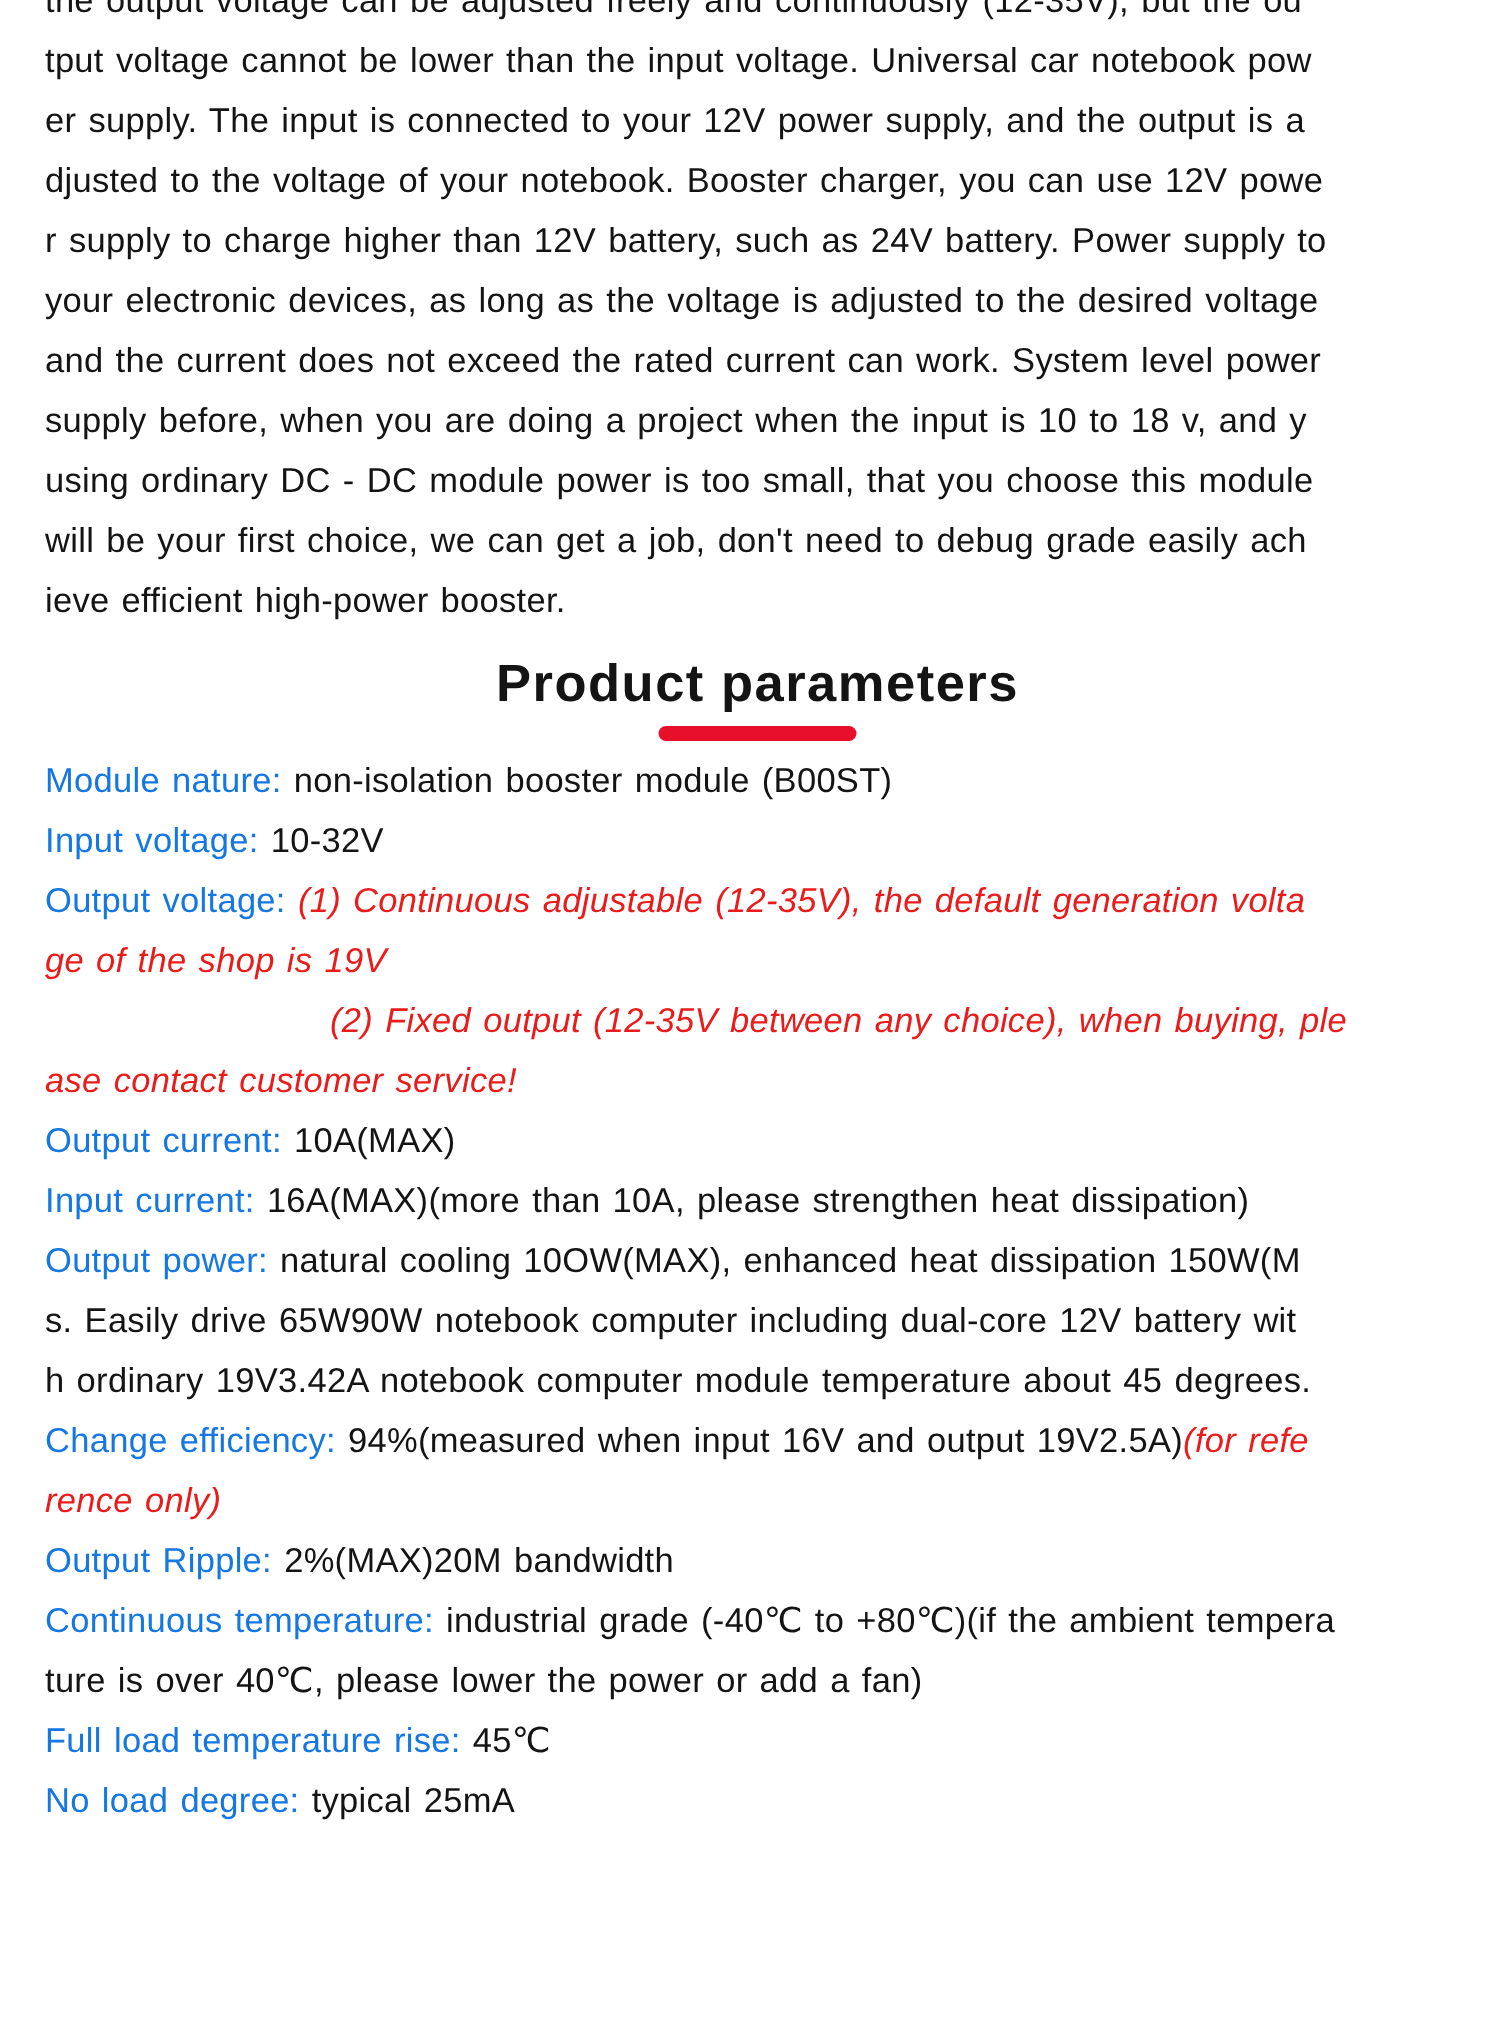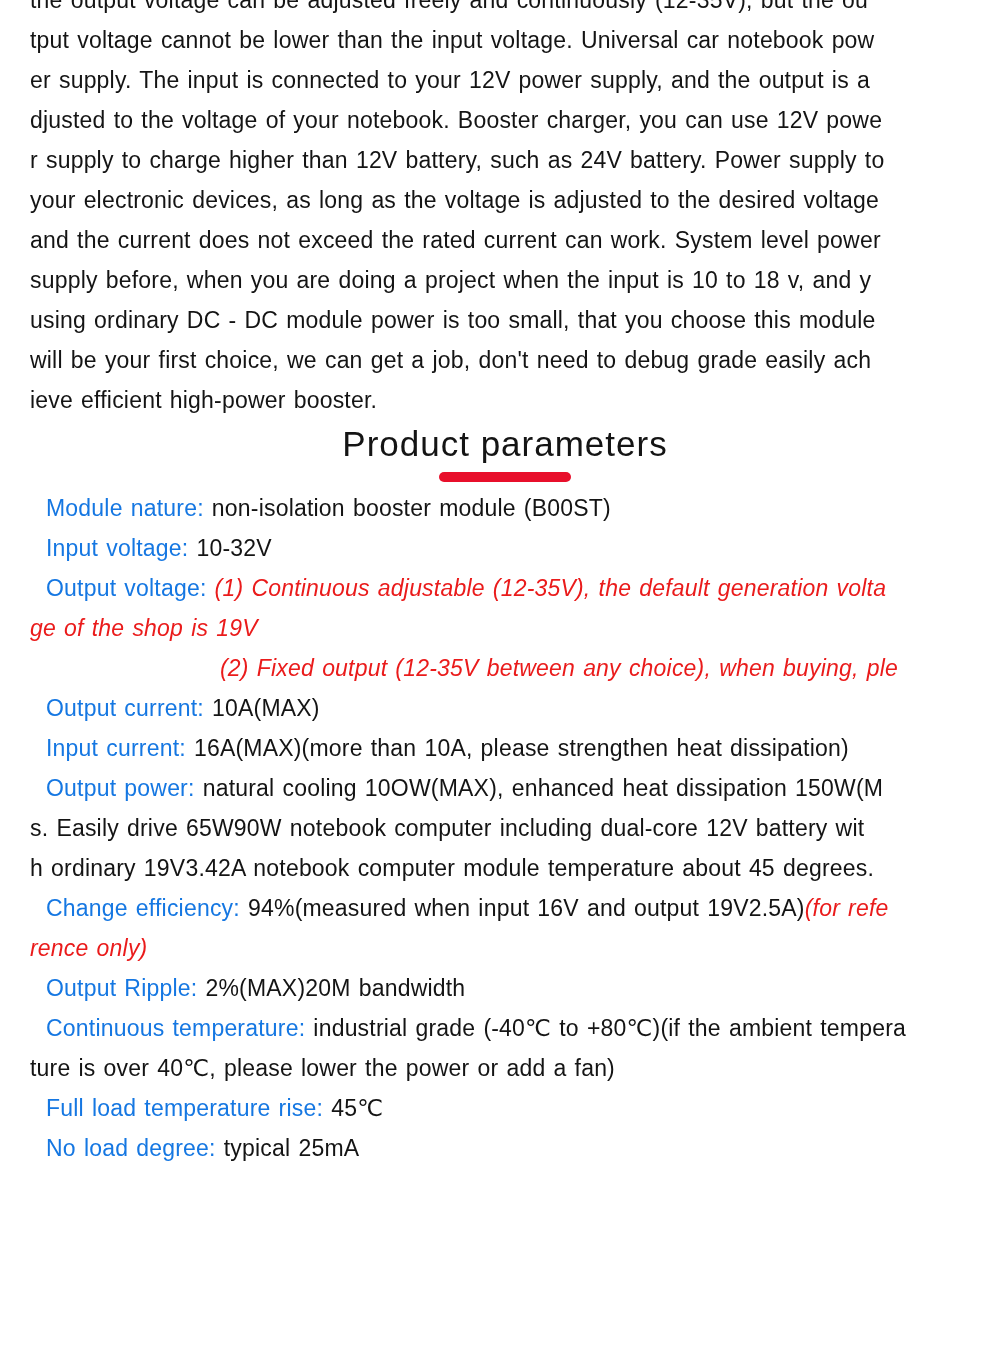--- a/index.html
+++ b/index.html
@@ -21,24 +21,24 @@
   .line{
     white-space:pre;
     font-size:23px;
     line-height:40px;
     height:40px;
     letter-spacing:0.2px;
     word-spacing:1.5px;
     overflow:hidden;
   }
   .intro{margin-top:-20px;}
-  .seg-blue{color:var(--blue);margin-left:16px;}
+  .seg-blue{color:var(--blue);}
   .seg-black{color:var(--black);}
   .seg-red{color:var(--red);font-style:italic;}
-  .heading-wrap{text-align:center;}
+  .heading-wrap{margin-top:12px;text-align:center;font-weight:bold;}
   .heading{
     font-size:35px;
     line-height:48px;
     letter-spacing:1px;
     color:var(--black);
   }
   .heading-underline{
     width:132px;height:10px;border-radius:5px;
     background:var(--underline);
     margin:4px auto 0 auto;
@@ -69,20 +69,21 @@
     <div class="heading">Product parameters</div>
     <div class="heading-underline"></div>
   </div>
 
   <div class="params">
       <div class="line"><span class="seg-blue">Module nature:</span><span class="seg-black"> non-isolation booster module (B00ST)</span></div>
       <div class="line"><span class="seg-blue">Input voltage:</span><span class="seg-black"> 10-32V</span></div>
       <div class="line"><span class="seg-blue">Output voltage:</span><span class="seg-red"> (1) Continuous adjustable (12-35V), the default generation volta</span></div>
       <div class="line"><span class="seg-red">ge of the shop is 19V</span></div>
       <div class="line indent"><span class="seg-red">(2) Fixed output (12-35V between any choice), when buying, ple</span></div>
+      <div class="line"><span class="seg-red">ase contact customer service!</span></div>
       <div class="line"><span class="seg-blue">Output current:</span><span class="seg-black"> 10A(MAX)</span></div>
       <div class="line"><span class="seg-blue">Input current:</span><span class="seg-black"> 16A(MAX)(more than 10A, please strengthen heat dissipation)</span></div>
       <div class="line"><span class="seg-blue">Output power:</span><span class="seg-black"> natural cooling 10OW(MAX), enhanced heat dissipation 150W(M</span></div>
       <div class="line"><span class="seg-black">s. Easily drive 65W90W notebook computer including dual-core 12V battery wit</span></div>
       <div class="line"><span class="seg-black">h ordinary 19V3.42A notebook computer module temperature about 45 degrees.</span></div>
       <div class="line"><span class="seg-blue">Change efficiency:</span><span class="seg-black"> 94%(measured when input 16V and output 19V2.5A)</span><span class="seg-red">(for refe</span></div>
       <div class="line"><span class="seg-red">rence only)</span></div>
       <div class="line"><span class="seg-blue">Output Ripple:</span><span class="seg-black"> 2%(MAX)20M bandwidth</span></div>
       <div class="line"><span class="seg-blue">Continuous temperature:</span><span class="seg-black"> industrial grade (-40℃ to +80℃)(if the ambient tempera</span></div>
       <div class="line"><span class="seg-black">ture is over 40℃, please lower the power or add a fan)</span></div>

